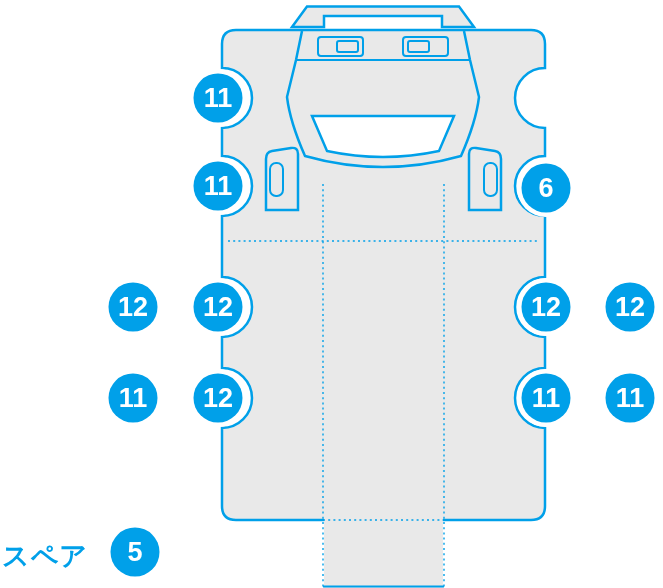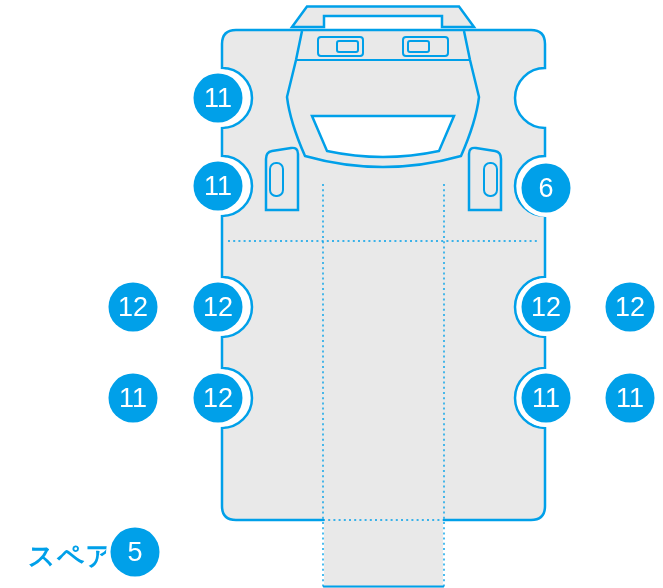--- a/index.html
+++ b/index.html
@@ -25,37 +25,36 @@
   .badge {
     position: absolute;
     width: 49px;
     height: 49px;
     border-radius: 50%;
     background: var(--accent, #00a0e9);
     color: var(--badge-text, #ffffff);
     display: flex;
     align-items: center;
     justify-content: center;
-    font-weight: normal;
+    font-weight: bold;
     font-size: 27px;
     line-height: 1;
     transform: translate(-50%, -50%);
     box-shadow: 0 0 0 4.5px #ffffff;
     user-select: none;
   }
   .spare-label {
     position: absolute;
     left: 2px;
     top: 538px;
     color: var(--accent, #00a0e9);
     font-weight: bold;
     font-size: 27px;
     letter-spacing: 1px;
     white-space: nowrap;
-    margin-left: 26px;
   }
 </style>
 </head>
 <body>
 
 <div class="stage">
 
   <svg class="diagram-svg" width="663" height="588" viewBox="0 0 663 588">
 
     <path class="filled" d="M 292,27 L 307,6.5 L 459,6.5 L 474,27 L 442,27 L 442,16 L 324,16 L 324,27 Z"></path>

